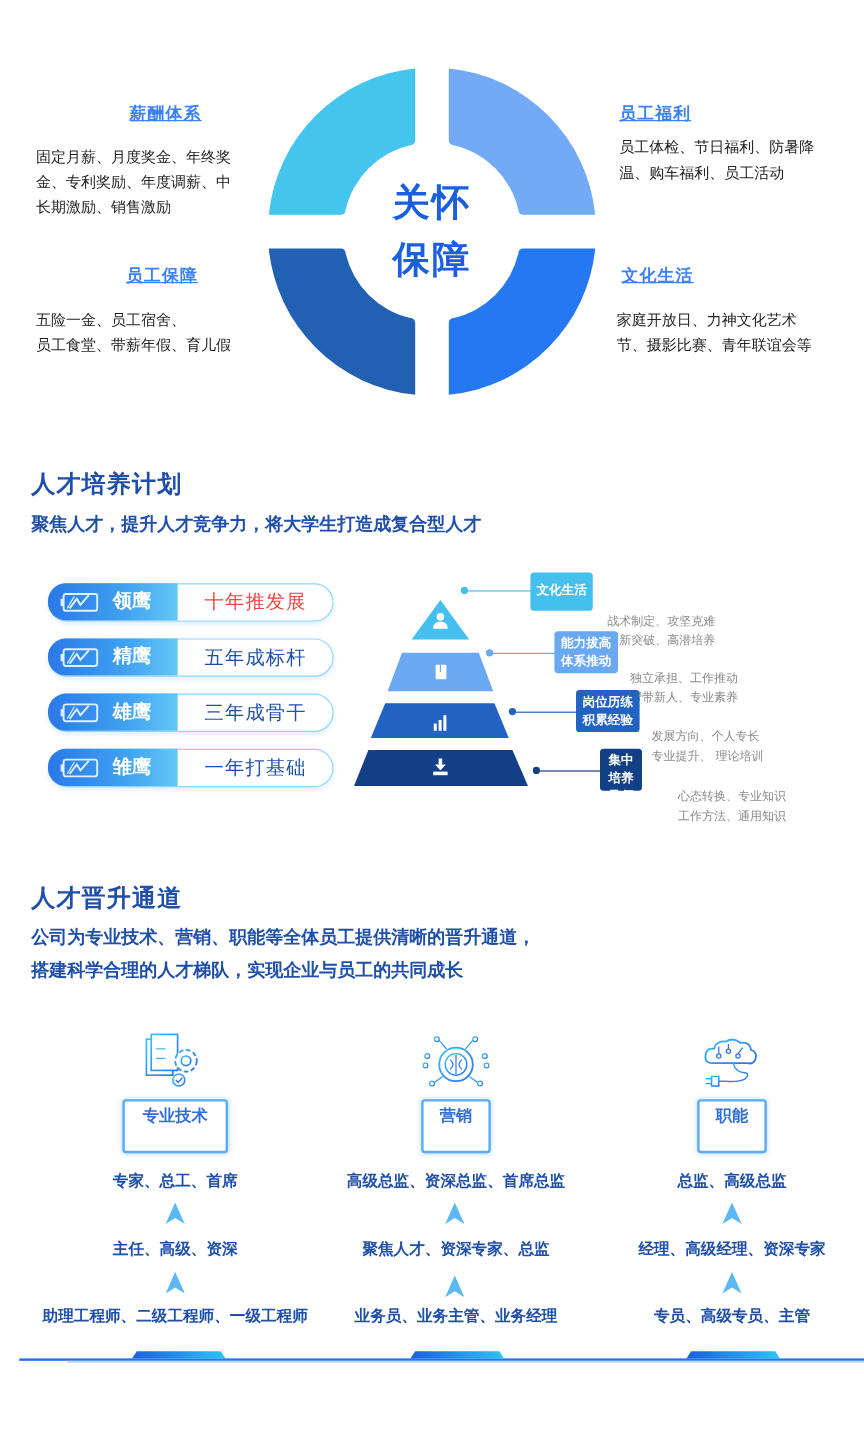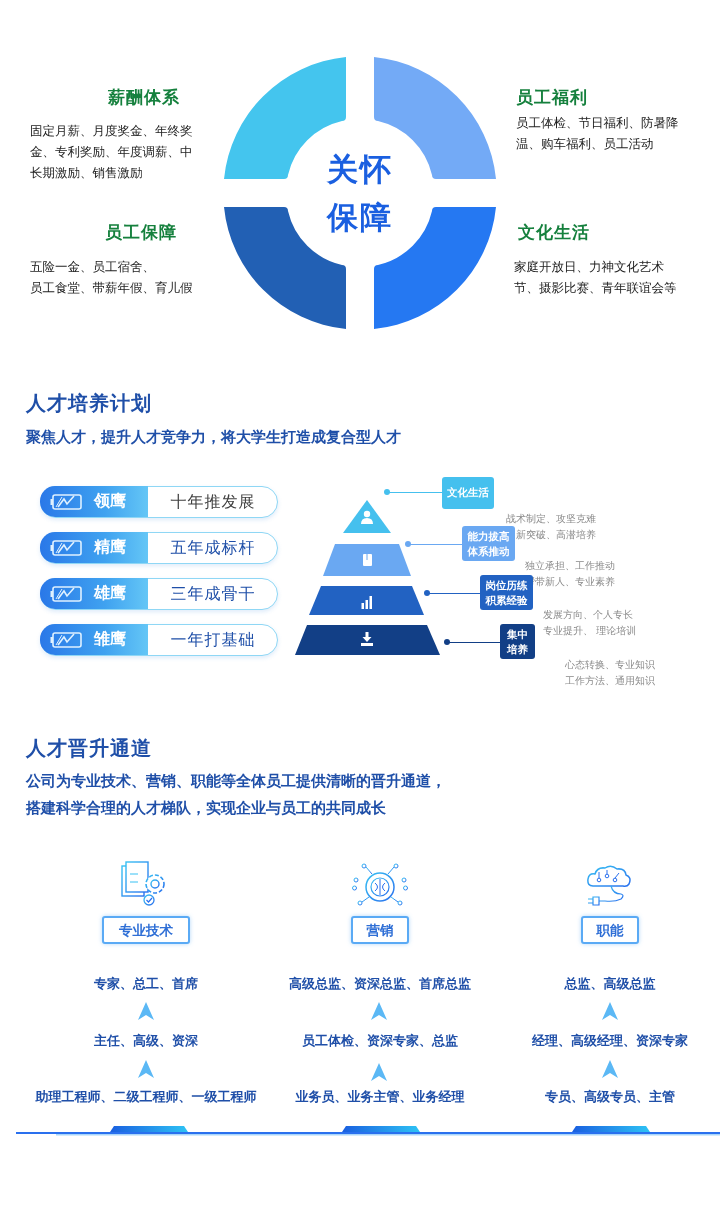--- a/index.html
+++ b/index.html
@@ -1,44 +1,44 @@
 <!DOCTYPE html>
 <html><head>
 <meta charset="utf-8">
 <style>
   * { box-sizing: border-box; margin: 0; padding: 0; }
   html, body { width: 720px; height: 1207px; background: #ffffff; overflow: hidden; }
   body { position: relative; font-family: "DejaVu Sans", "Liberation Sans", sans-serif; color: #222; }
   .abs { position: absolute; }
 
   
-  .q-title { font-size: 17px; font-weight: bold; color: #15803d; letter-spacing: 1px; white-space: nowrap; }
+  .q-title { font-size: 14px; font-weight: bold; color: #3b82f6; letter-spacing: 1px; white-space: nowrap; text-decoration: underline; }
   .q-text { font-size: 12.5px; line-height: 21px; color: #222; }
   .ring-center { position: absolute; left: 305px; top: 145px; width: 110px; text-align: center; color: #1a5fe0; font-weight: bold; font-size: 31px; line-height: 48px; letter-spacing: 2px; }
 
   
   .sec-title { font-size: 20px; font-weight: bold; color: #1f4fa8; letter-spacing: 1px; white-space: nowrap; }
   .sec-sub { font-size: 15px; font-weight: bold; color: #1f4fa8; line-height: 27px; white-space: nowrap; }
 
   
   .pill { position: absolute; left: 40px; width: 238px; height: 32px; border-radius: 16px; border: 1.5px solid #8fd7f5; background: #fff; box-shadow: 0 2px 4px rgba(80,150,230,0.18); }
   .pill-left { position: absolute; left: -1px; top: -1px; width: 108px; height: 31px; border-radius: 15px 0 0 15px; background: linear-gradient(90deg, #2a78e8 0%, #3fa2f0 60%, #64c6f6 100%); display: flex; align-items: center; padding-left: 10px; }
   .pill-left svg { flex: none; }
   .pill-name { color: #fff; font-size: 16px; font-weight: bold; margin-left: 10px; white-space: nowrap; }
   .pill-goal { position: absolute; left: 108px; right: 0; top: 0; height: 30px; line-height: 30px; text-align: center; font-size: 16px; color: #1f4fa8; letter-spacing: 1px; }
-  .pill-goal.light { color: #404040; }
+  .pill-goal.light { color: #ef4444; }
 
   
   .lvl-tag { position: absolute; color: #fff; font-size: 10.5px; font-weight: bold; line-height: 15px; text-align: center; border-radius: 3px; padding: 3px 4px; }
   .lvl-desc { position: absolute; font-size: 10px; line-height: 16px; color: #8a8a8a; white-space: nowrap; margin-top: 32px; }
   .lvl-line { position: absolute; height: 1px; }
   .lvl-dot { position: absolute; width: 6px; height: 6px; border-radius: 50%; }
 
   
-  .chan-box { position: absolute; height: 28px; border: 2px solid #5aaaf5; border-radius: 3px; background: #fff; color: #2f6fd6; font-size: 13.5px; font-weight: bold; line-height: 24px; text-align: center; box-shadow: 0 0 4px rgba(90,170,245,0.45); }
+  .chan-box { position: absolute; height: 45px; border: 2px solid #5aaaf5; border-radius: 3px; background: #fff; color: #2f6fd6; font-size: 13.5px; font-weight: bold; line-height: 24px; text-align: center; box-shadow: 0 0 4px rgba(90,170,245,0.45); }
   .rank { position: absolute; font-size: 13px; font-weight: bold; color: #1f4fa8; white-space: nowrap; text-align: center; }
   .arrow-up { position: absolute; }
 </style>
 </head>
 <body>
 
 <div>
   <svg class="abs" style="left:222px;top:55px;" width="276" height="276" viewBox="0 0 276 276">
 
     <path d="M 2 124 A 136 136 0 0 1 124 2 L 124 62 A 4 4 0 0 1 120 66 A 72 72 0 0 0 66 120 A 4 4 0 0 1 62 124 Z" fill="#44c5ee" rx="6"></path>
@@ -271,21 +271,21 @@
 
   <div class="chan-box" style="left:102px;top:916px;width:88px;">专业技术</div>
   <div class="chan-box" style="left:351px;top:916px;width:58px;">营销</div>
   <div class="chan-box" style="left:581px;top:916px;width:58px;">职能</div>
 
   <div class="rank" style="left:0px;width:292px;top:975px;">专家、总工、首席</div>
   <div class="rank" style="left:0px;width:292px;top:1032px;">主任、高级、资深</div>
   <div class="rank" style="left:0px;width:292px;top:1088px;">助理工程师、二级工程师、一级工程师</div>
 
   <div class="rank" style="left:230px;width:300px;top:975px;">高级总监、资深总监、首席总监</div>
-  <div class="rank" style="left:230px;width:300px;top:1032px;">员工体检、资深专家、总监</div>
+  <div class="rank" style="left:230px;width:300px;top:1032px;">聚焦人才、资深专家、总监</div>
   <div class="rank" style="left:230px;width:300px;top:1088px;">业务员、业务主管、业务经理</div>
 
   <div class="rank" style="left:470px;width:280px;top:975px;">总监、高级总监</div>
   <div class="rank" style="left:470px;width:280px;top:1032px;">经理、高级经理、资深专家</div>
   <div class="rank" style="left:470px;width:280px;top:1088px;">专员、高级专员、主管</div>
 
   <svg class="arrow-up" style="left:137px;top:1002px;" width="18" height="18" viewBox="0 0 18 18">
       <path d="M9 0 L17 18 L9 13 L1 18 Z" fill="#5bb8f5"></path>
     </svg>
   <svg class="arrow-up" style="left:137px;top:1060px;" width="18" height="18" viewBox="0 0 18 18">

